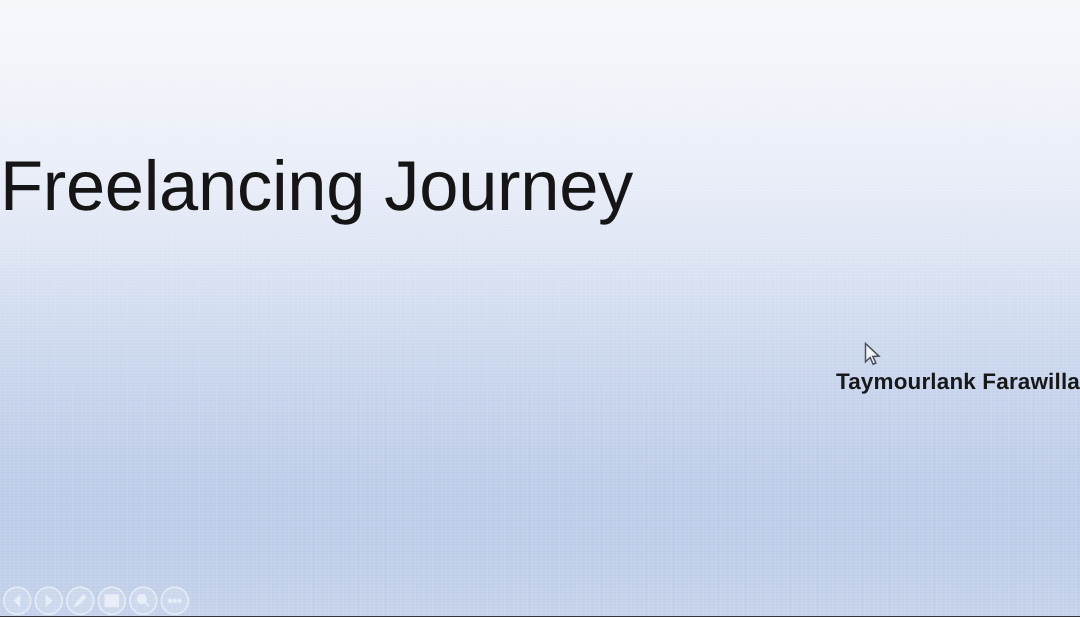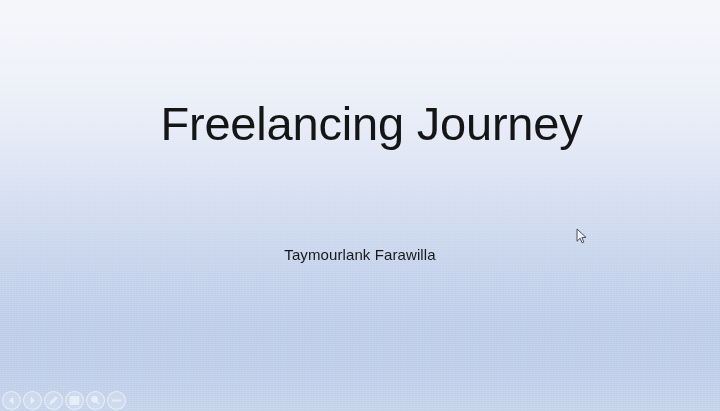--- a/index.html
+++ b/index.html
@@ -40,43 +40,42 @@
       repeating-linear-gradient(0deg, rgba(255,255,255,0.35) 0px, rgba(255,255,255,0.35) 1px, rgba(0,0,0,0) 1px, rgba(0,0,0,0) 2px),
       repeating-linear-gradient(90deg, rgba(255,255,255,0.22) 0px, rgba(255,255,255,0.22) 1px, rgba(0,0,0,0) 1px, rgba(0,0,0,0) 3px);
   }
 
   
   #title-block {
     position: absolute;
     left: 0;
     right: 13px;
     top: 97px;
-    text-align: center;
-    margin-left: 36px;
+    text-align: left;
   }
 
   .title-line {
     display: block;
     font-size: 47px;
     line-height: 54px;
     font-weight: 400;
     color: #151515;
     letter-spacing: -0.2px;
   }
 
   
   #subtitle {
     position: absolute;
     left: 0;
     right: 0;
     top: 245px;
-    text-align: center;
+    text-align: right;
     font-size: 15px;
     line-height: 19px;
-    font-weight: normal;
+    font-weight: bold;
     color: #17181a;
     letter-spacing: 0.1px;
   }
 
   
   #control-bar {
     position: absolute;
     left: 2px;
     bottom: 1px;
     display: flex;

